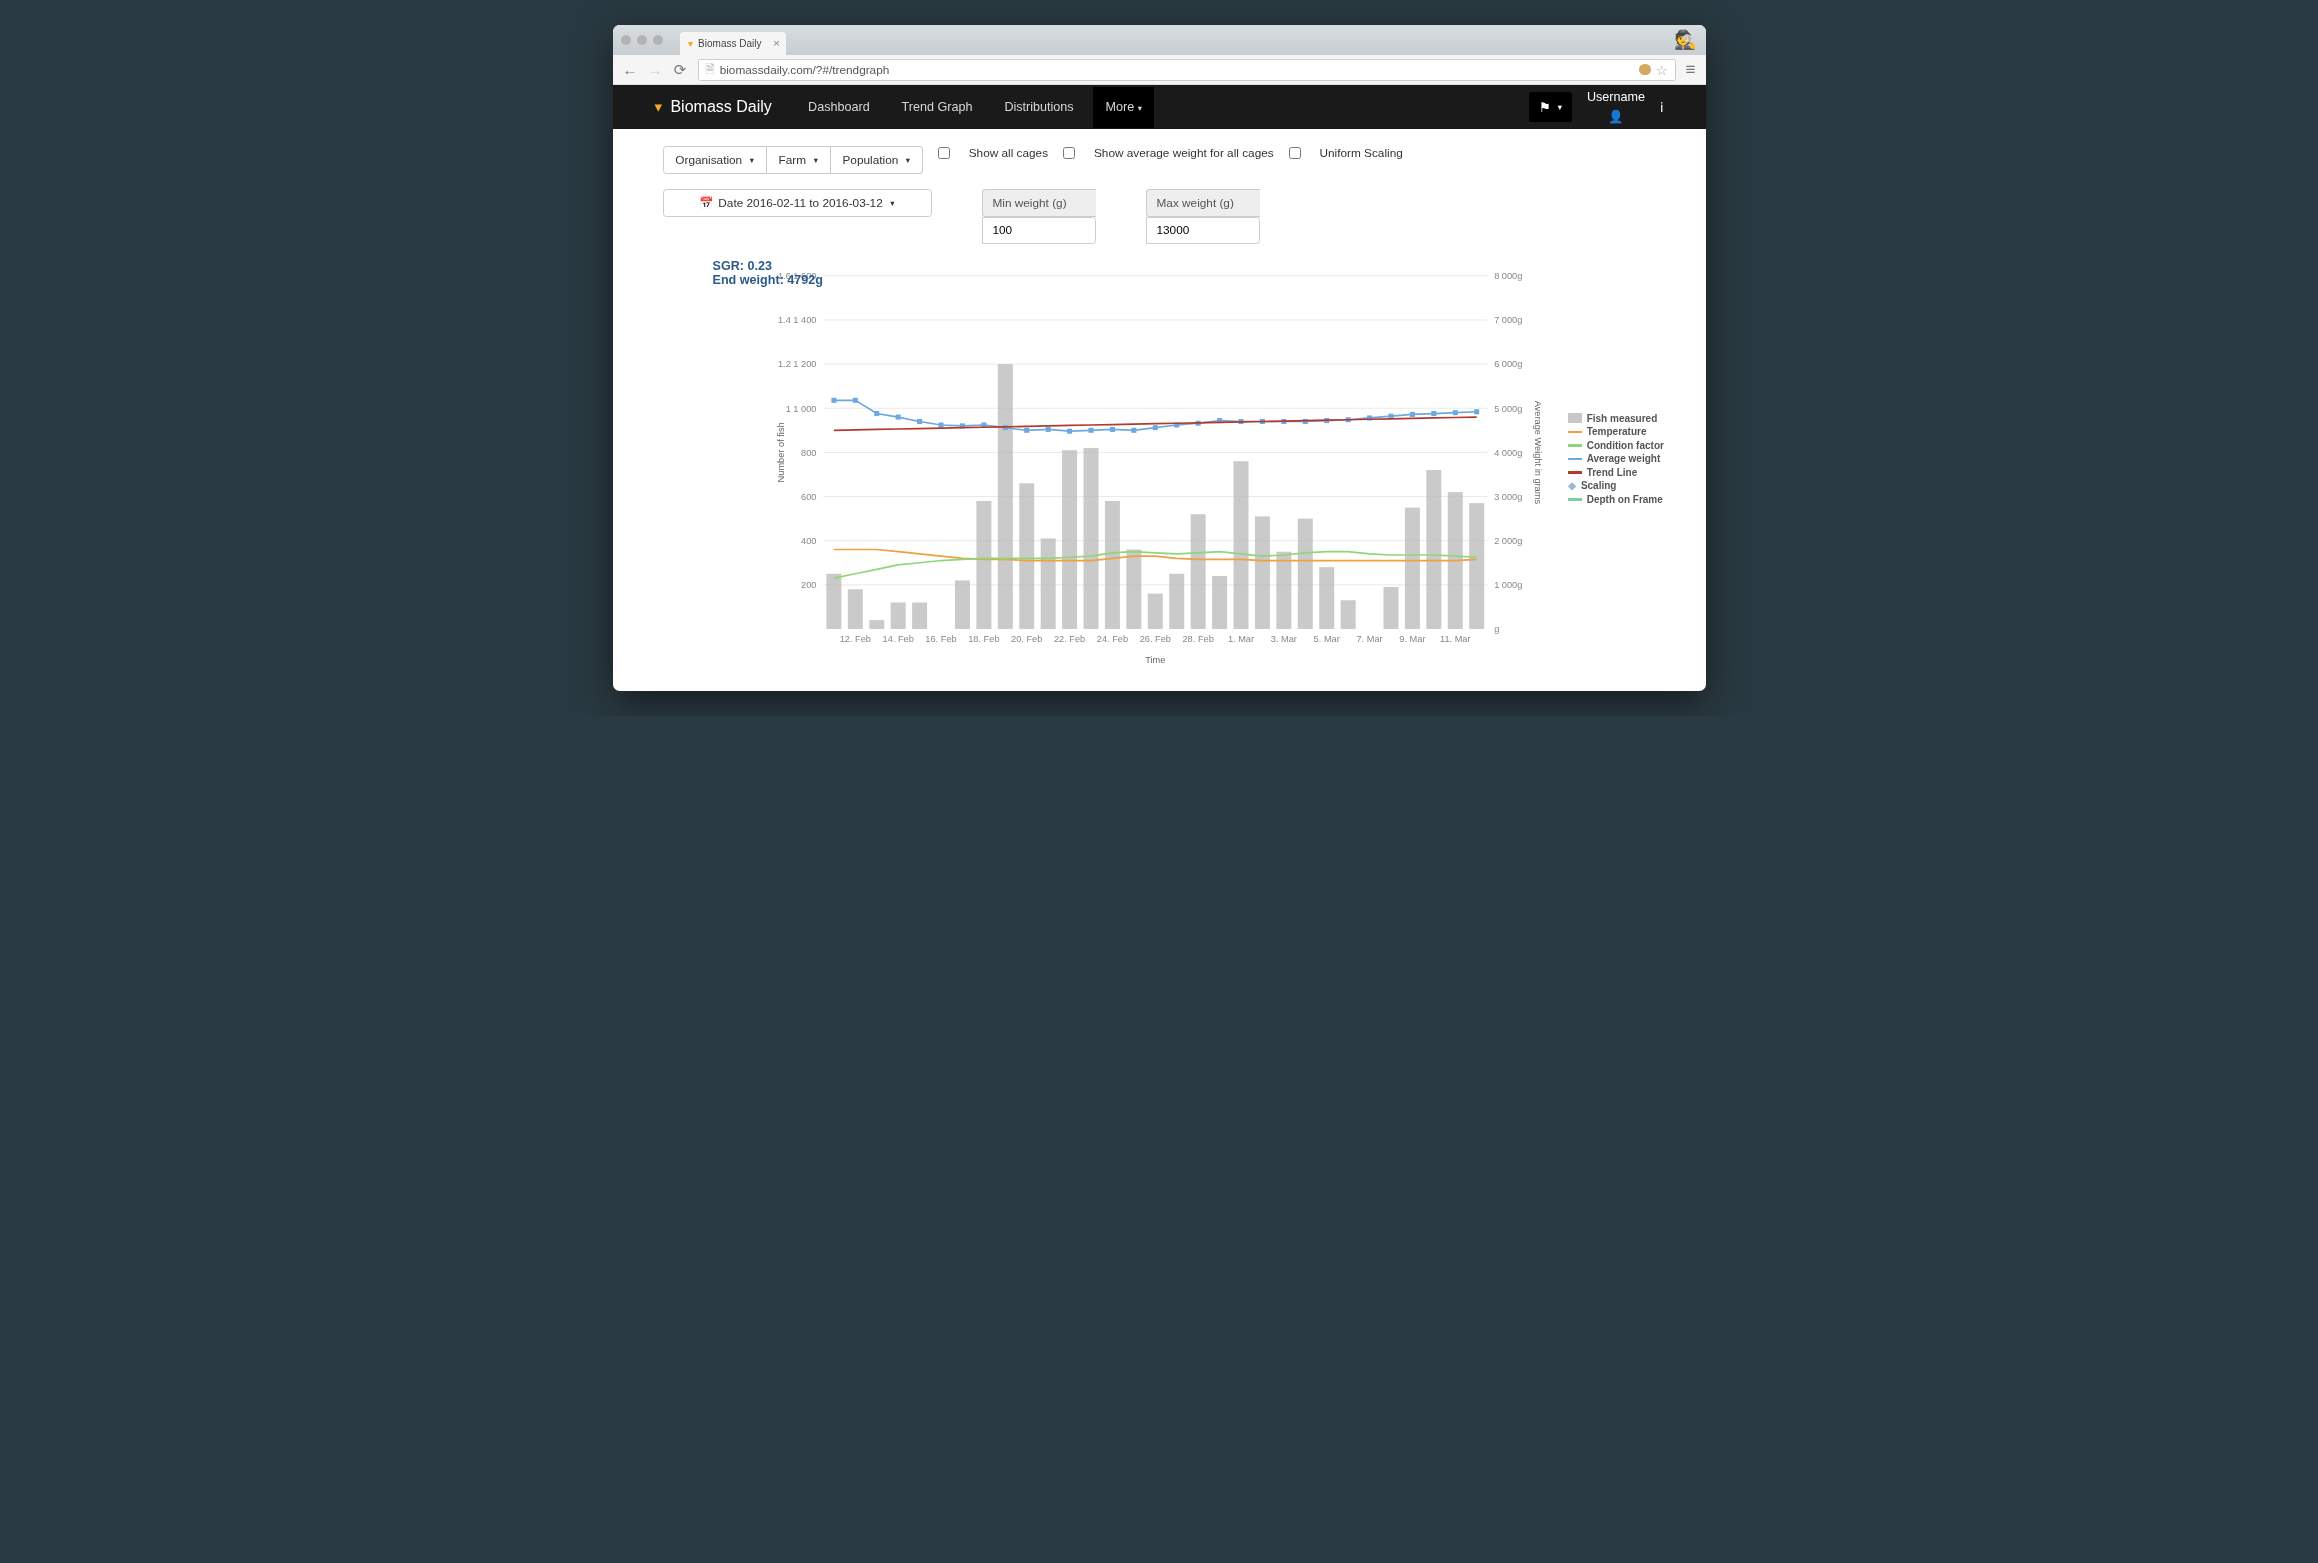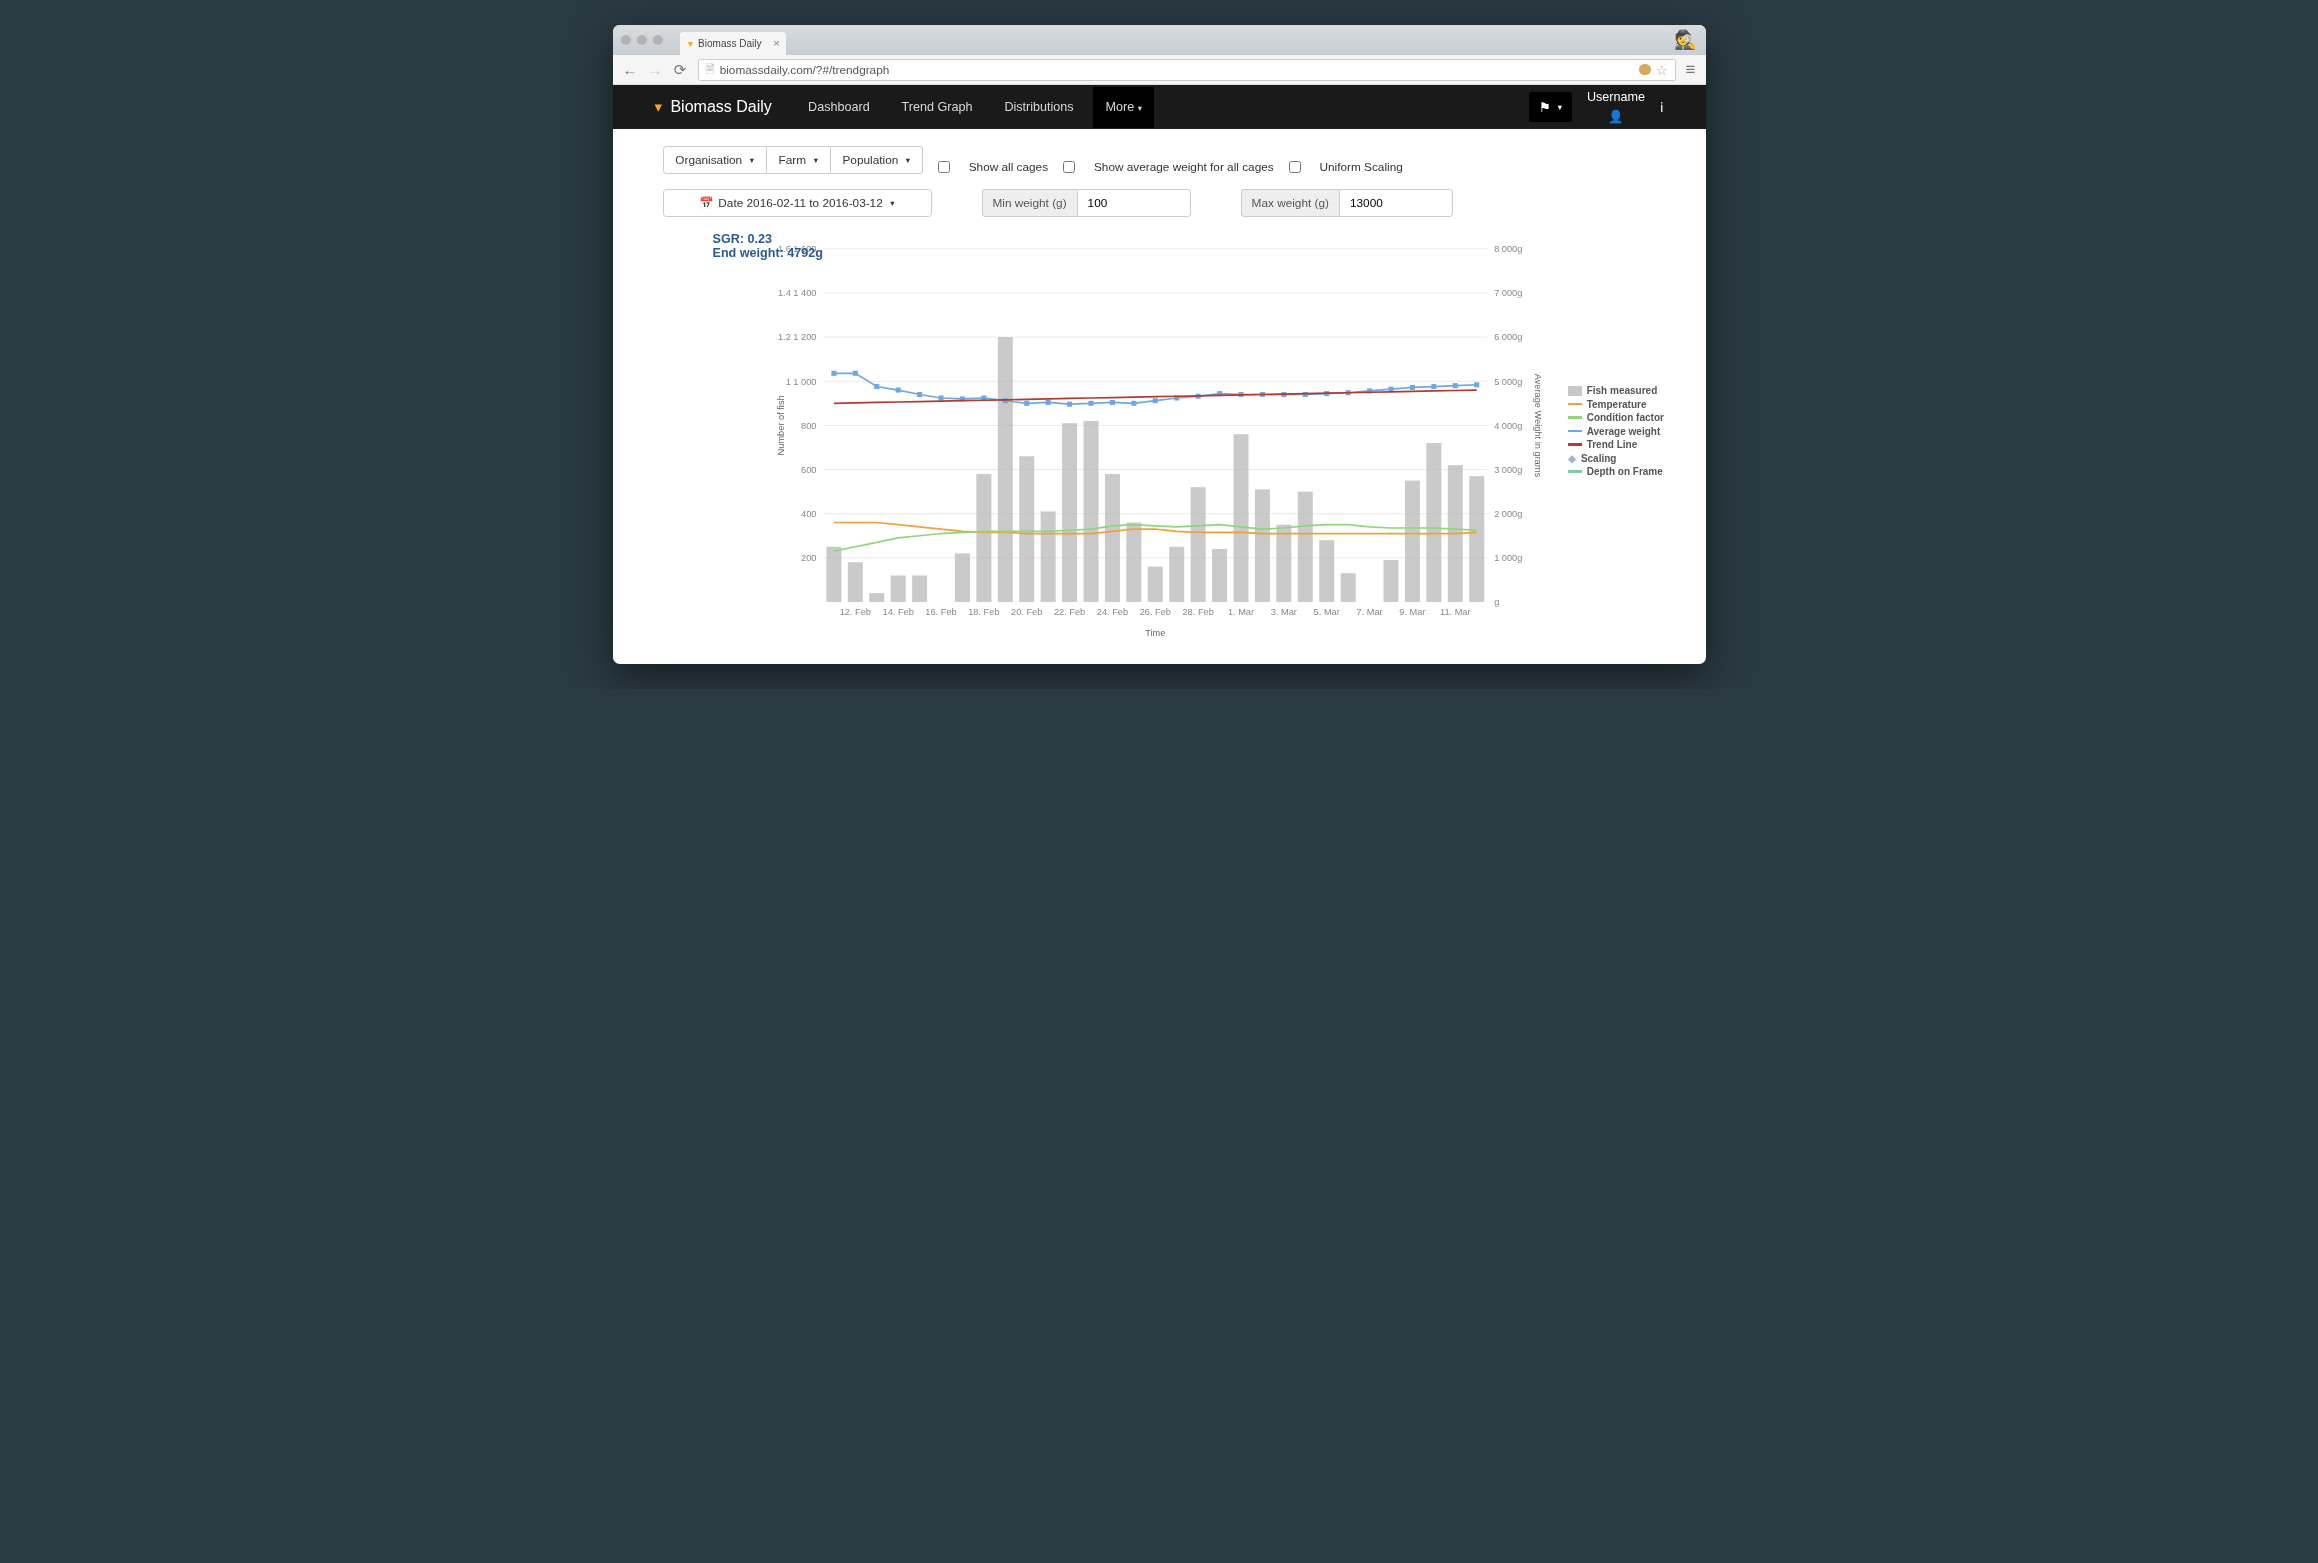--- a/index.html
+++ b/index.html
@@ -80,39 +80,39 @@
     }
     .brand { display: flex; align-items: center; gap: 8.4px; font-size: 16px; font-weight: 500; margin-right: 17px; }
     .brand-icon { color: #f5a623; font-size: 15px; }
     .nav-link { color: #d7d7d7; padding: 13.5px 12.6px; font-size: 12.6px; }
     .nav-link.active { background: #000; }
     .caret { font-size: 8.4px; margin-left: 3.4px; }
     .nav-right { margin-left: auto; display: flex; align-items: center; gap: 15px; }
     .flag-btn { background:#000; padding:6.7px 10px; border-radius:2.5px; display:flex; align-items:center; gap:3.4px; }
     .user { display:flex; align-items:center; gap:5px; font-size:12.6px;flex-direction:column; }
     .content { padding: 17px 50px; }
-    .filter-row { display: flex; align-items: flex-end; gap: 8.4px; margin-bottom: 15px; flex-wrap: wrap; }
+    .filter-row { display: flex; align-items: flex-start; gap: 8.4px; margin-bottom: 15px; flex-wrap: wrap; }
     .btn {
       border: 0.8px solid #ccc;
       background: #fff;
       padding: 5.9px 11.8px;
       border-radius: 3.4px;
       font-size: 11.8px;
       color: #333;
       display: flex;
       align-items: center;
       gap: 4.2px;
     }
     .btn-group { display: flex; }
     .btn-group .btn:not(:first-child) { border-left: none; border-radius: 0; }
     .btn-group .btn:first-child { border-radius: 3.4px 0 0 3.4px; }
     .btn-group .btn:last-child { border-radius: 0 3.4px 3.4px 0; }
     .check-label { display: flex; align-items: center; gap: 19px; font-size: 11.8px; color: #333; margin-left: 6.7px; }
     .check-label input { width: 11.8px; height: 11.8px; }
-    .input-wrap { display: flex; }
+    .input-wrap { display: flex; flex-direction: column; }
     .input-addon {
       border: 0.8px solid #ccc;
       background: #eee;
       padding: 5.9px 10px;
       font-size: 11.8px;
       color: #555;
       border-radius: 3.4px 0 0 3.4px;
       border-right: none;
     }
     .input-field {

